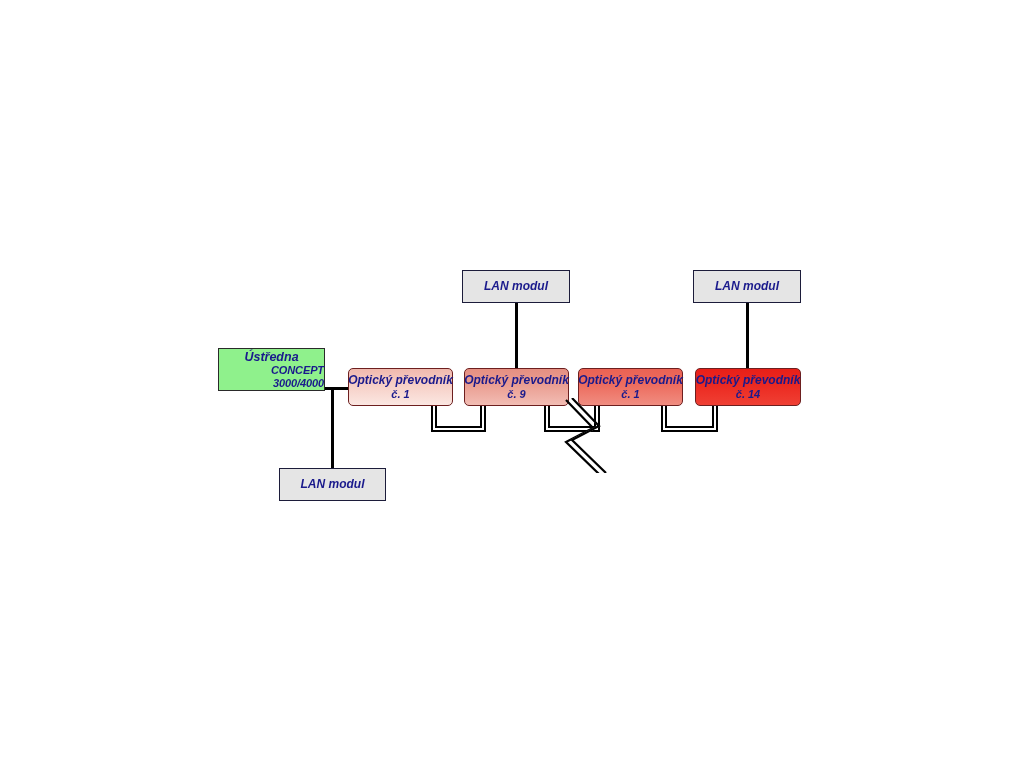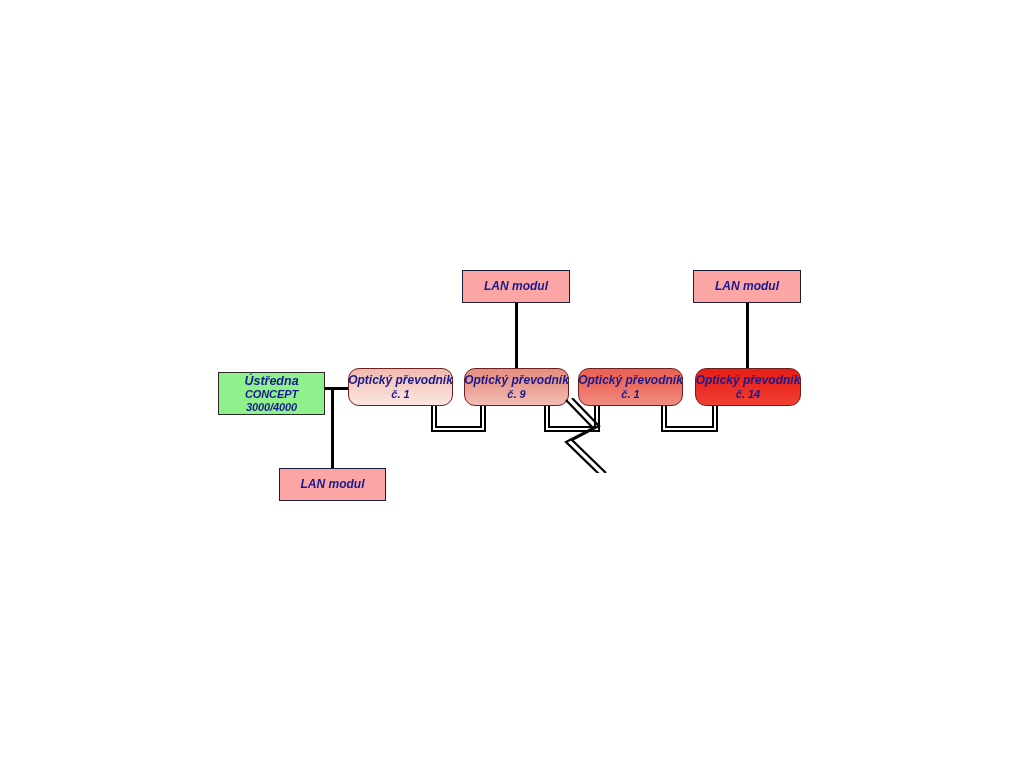--- a/index.html
+++ b/index.html
@@ -32,28 +32,28 @@
     border:1.5px solid #2a2a2a;
     background:#8ff18c;
     font-size:11.5px;
   }
   .pbx .l1{font-size:12.5px;}
   .pbx .l2{font-size:11px;letter-spacing:-0.1px;}
 
   
   .lan{
     border:1.5px solid #1c1c3a;
-    background:#fca5a5;
+    background:#e5e5e5;
     font-size:12px;
   }
 
   
   .conv{
     border:1.5px solid #6d1f1f;
-    border-radius:11px;
+    border-radius:5px;
     font-size:12px;
     white-space:nowrap;
   }
   .conv .l2{font-size:11px;}
   .conv.c1{background:linear-gradient(to bottom,#f0b9ae 0%,#f6cfc6 45%,#fbe7e2 100%);}
   .conv.c2{background:linear-gradient(to bottom,#e58f82 0%,#ea9e92 45%,#f2bdb4 100%);}
   .conv.c9{background:linear-gradient(to bottom,#ea6254 0%,#ed6d5f 45%,#f08d81 100%);}
   .conv.c10{background:linear-gradient(to bottom,#e81f18 0%,#ec2a21 45%,#ef4034 100%);}
 
   
@@ -104,21 +104,21 @@
 
   <svg class="breaksym" width="80" height="75" style="left:553px;top:398px;" viewBox="0 0 80 75">
     <polyline points="13,2 40,30 13,44 47,77" fill="none" stroke="#000000" stroke-width="2.2"></polyline>
     <polyline points="19,0 46,28 19,42 53,75" fill="none" stroke="#ffffff" stroke-width="1.6"></polyline>
     <polyline points="19,0 46,28 19,42 53,75" fill="none" stroke="#000000" stroke-width="0"></polyline>
   </svg>
   <svg class="breaksym" width="80" height="75" style="left:553px;top:398px;" viewBox="0 0 80 75">
     <polyline points="19,0 46,28 19,42 53,75" fill="none" stroke="#000000" stroke-width="2.2"></polyline>
   </svg>
 
-  <div class="box pbx" style="left:218px;top:372px;width:107px;height:43px;">
+  <div class="box pbx" style="left:218px;top:348px;width:107px;height:43px;text-align:right;">
     <span class="l1">Ústředna</span>
     <span class="l2">CONCEPT 3000/4000</span>
   </div>
 
   <div class="box conv c1" style="left:348px;top:368px;width:105px;height:38px;">
     <span class="l1">Optický převodník</span>
     <span class="l2">č. 1</span>
   </div>
 
   <div class="box conv c2" style="left:464px;top:368px;width:105px;height:38px;">

